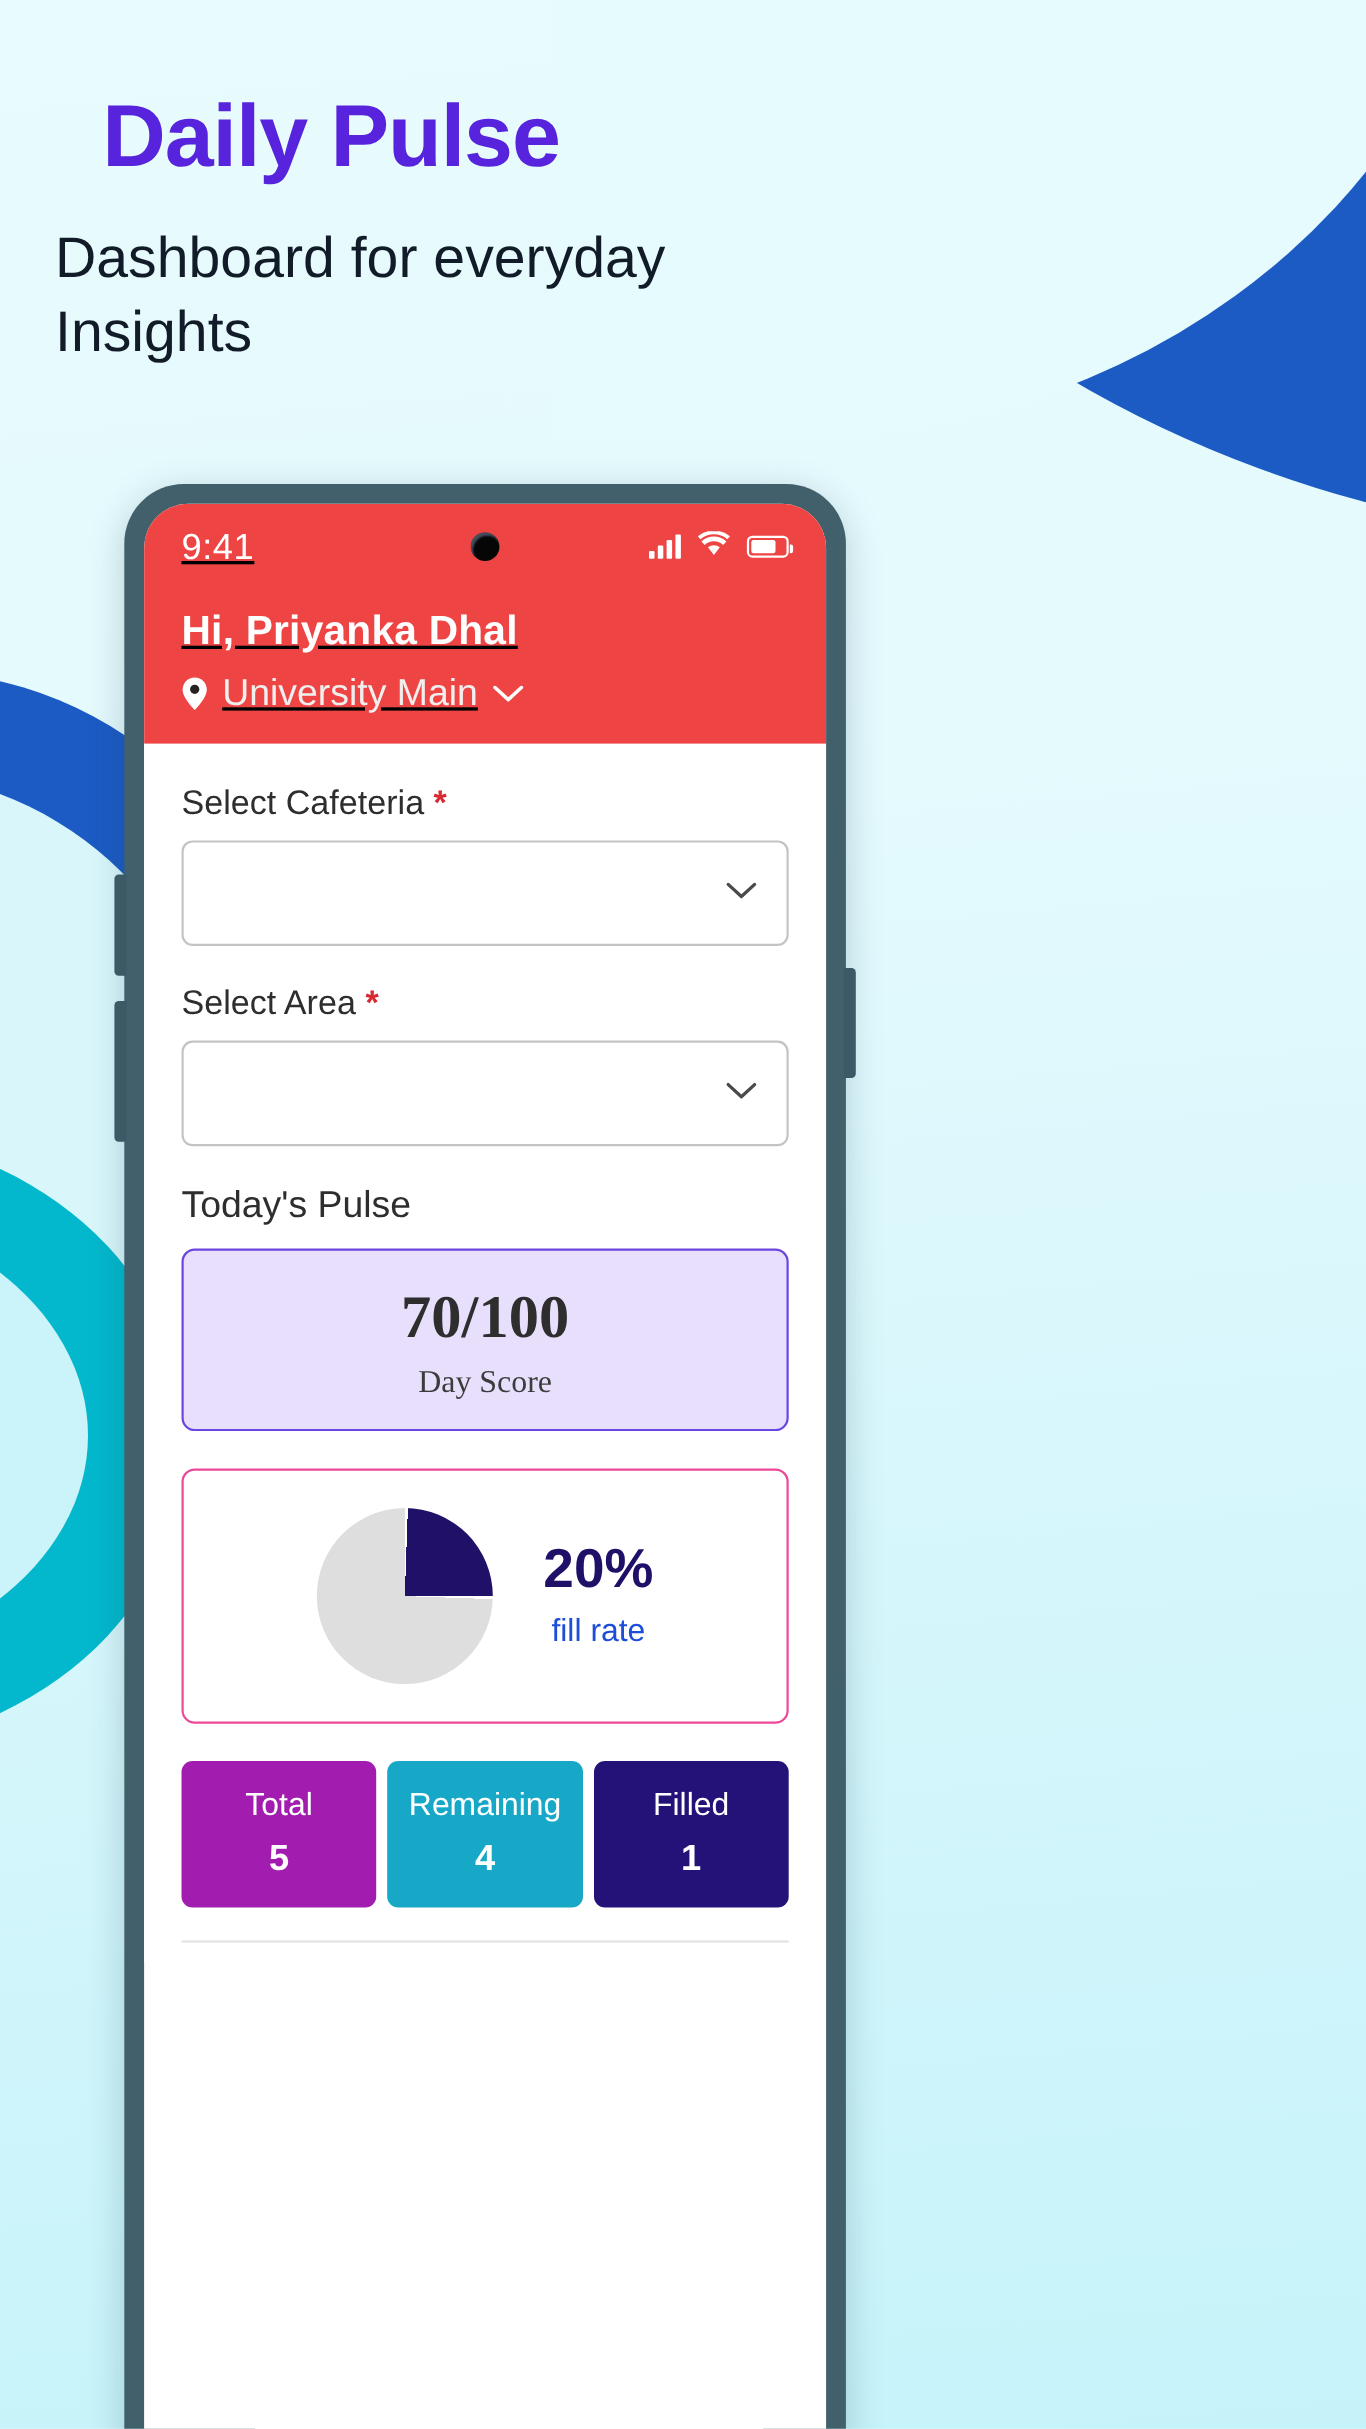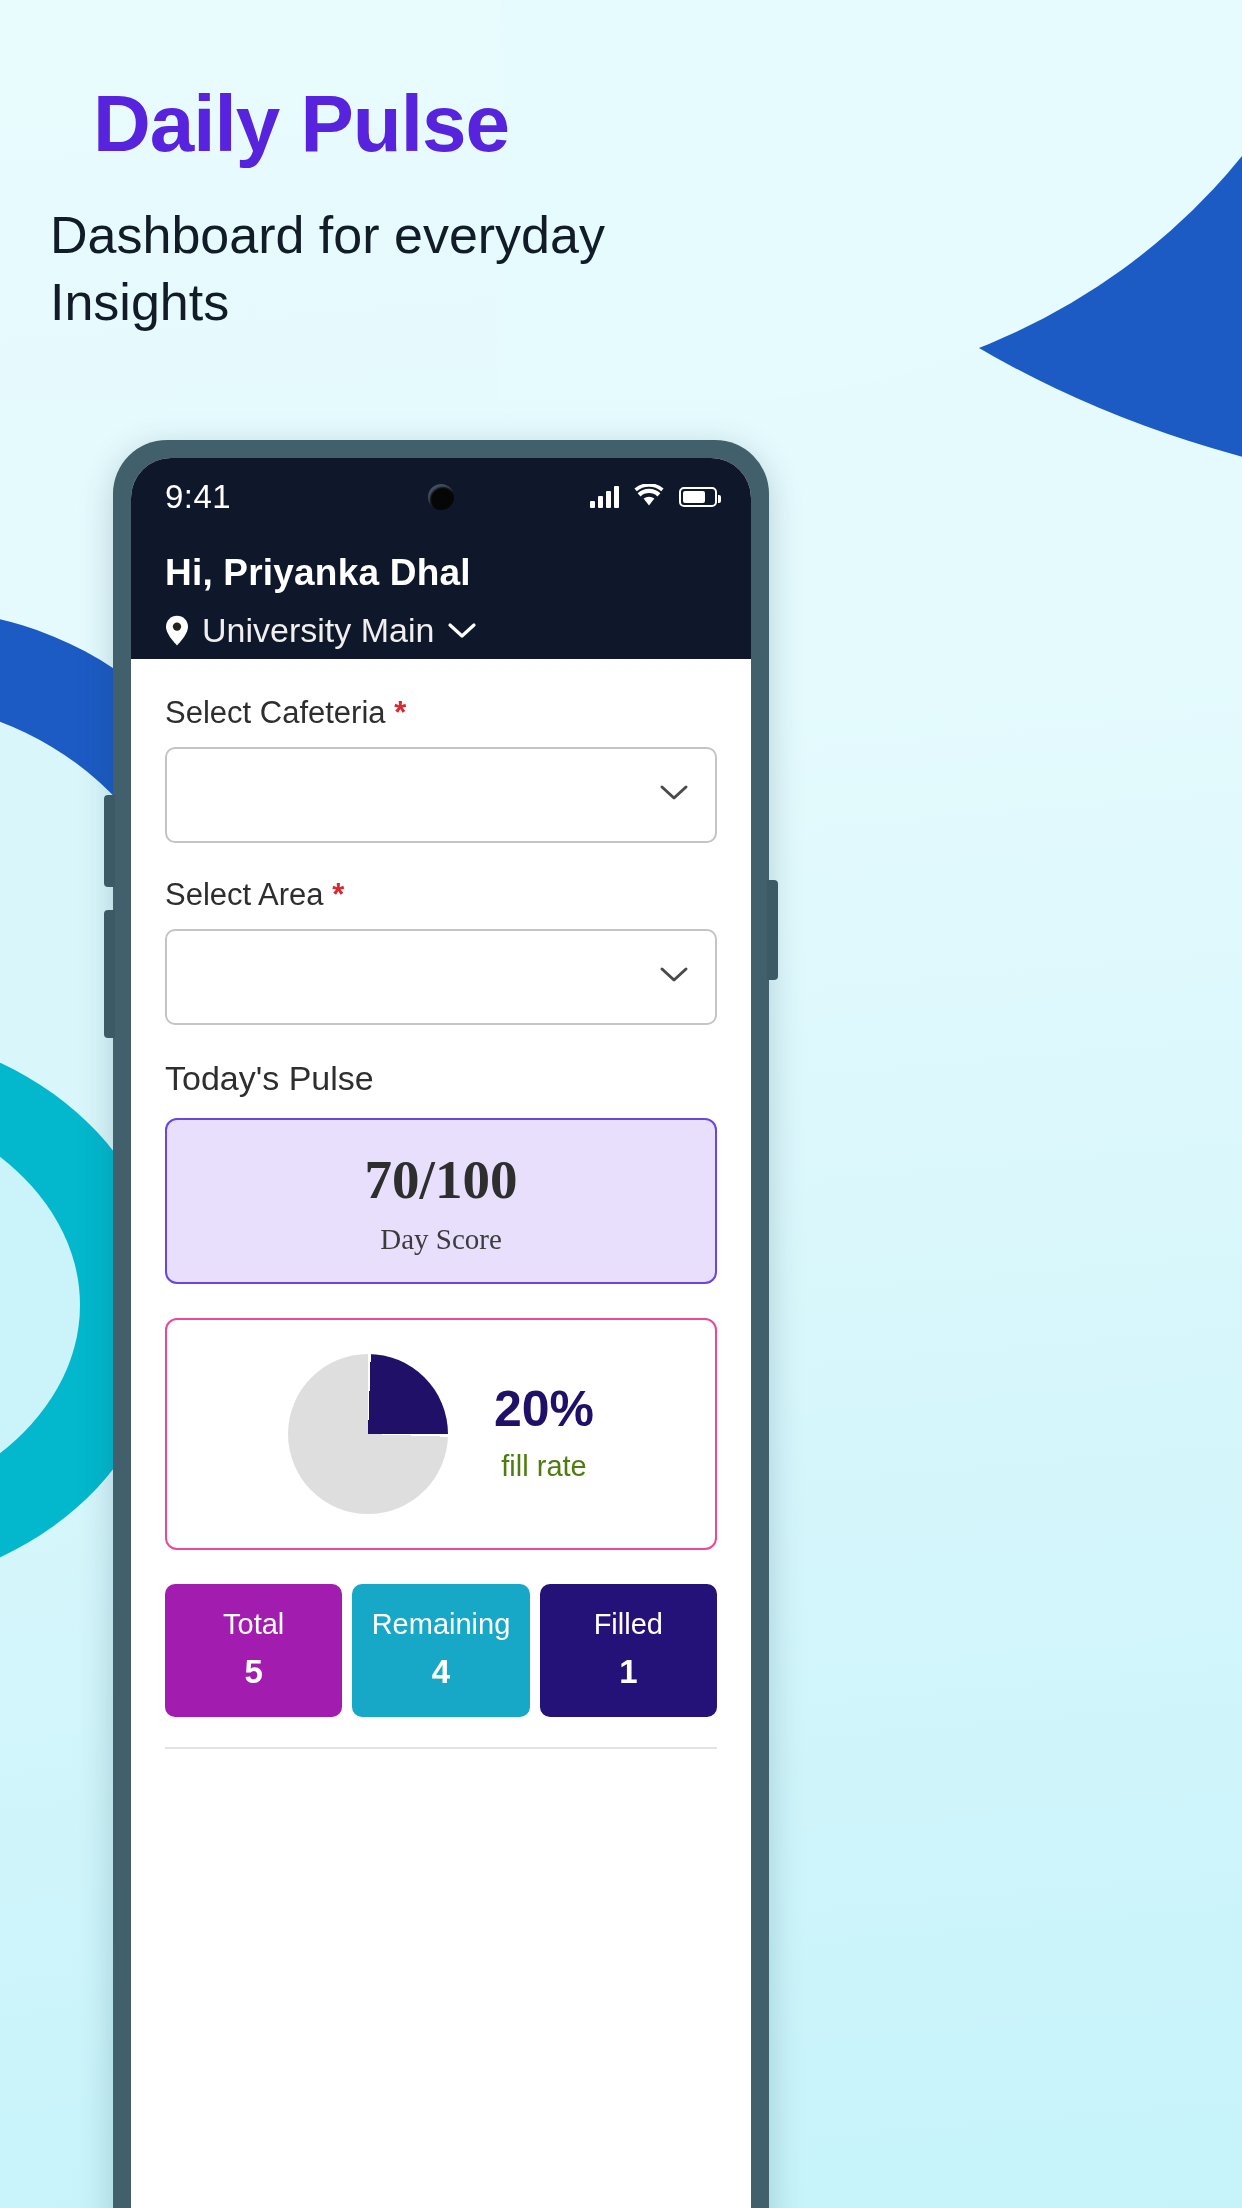--- a/index.html
+++ b/index.html
@@ -95,23 +95,24 @@
   }
   #screen {
     position:absolute; left:18px; top:18px; right:18px; bottom:0;
     background:#ffffff;
     border-radius:40px 40px 0 0;
     overflow:hidden;
   }
 
   
   .app-header {
-    background:#0f172a;
-    padding:0 0 9px 0;
+    background:#ef4444;
+    padding:0 0 26px 0;
     position:relative;
+    text-decoration:underline;
   }
   .status-bar {
     height:78px; display:flex; align-items:center;
     padding:0 34px; position:relative;
   }
   .status-time { color:#fff; font-size:33px; font-weight:500; letter-spacing:.5px; }
   .punch-hole {
     position:absolute; left:50%; transform:translateX(-50%); top:26px;
     width:26px; height:26px; border-radius:50%;
     background:#060606;
@@ -175,21 +176,21 @@
   .pie {
     width:160px; height:160px; border-radius:50%;
     background:
       conic-gradient(#fff 0deg 2deg,
                      #201068 2deg 90deg,
                      #fff 90deg 92deg,
                      #dedede 92deg 360deg);
   }
   .fill-text { text-align:center; }
   .fill-pct { font-size:50px; font-weight:bold; color:#201068; line-height:1; }
-  .fill-sub { font-size:29px; color:#4d7c0f; margin-top:16px; }
+  .fill-sub { font-size:29px; color:#1d4ed8; margin-top:16px; }
 
   .stats-row { display:flex; gap:10px; padding-bottom:30px; }
   .stat {
     flex:1; border-radius:10px; text-align:center;
     padding:24px 0 26px 0; color:#fff;
   }
   .stat-label { font-size:29px; font-weight:400; }
   .stat-value { font-size:33px; font-weight:bold; margin-top:12px; }
 
   .divider-bottom {

